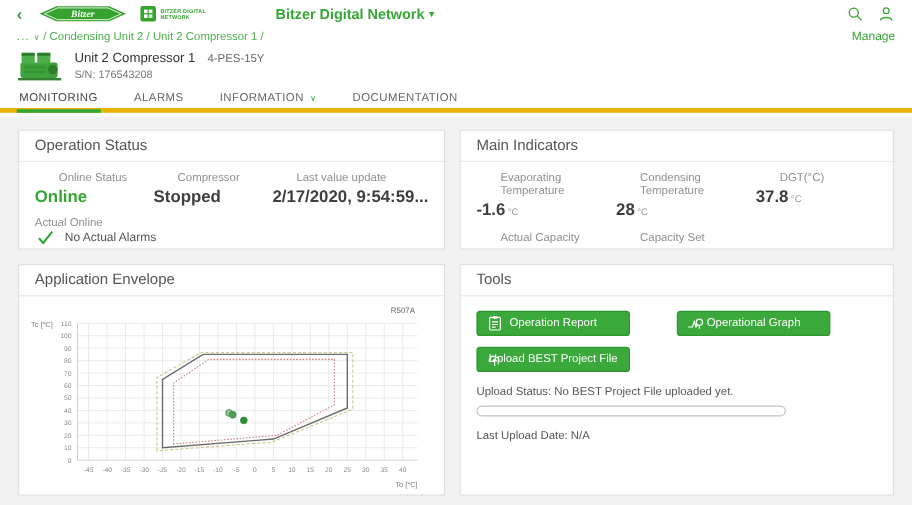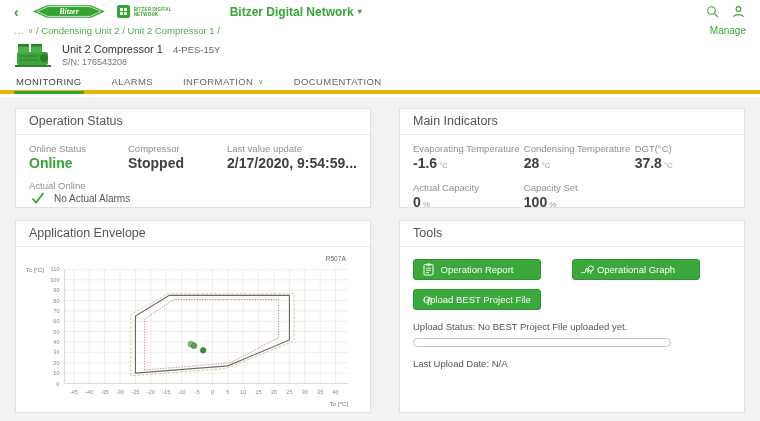--- a/index.html
+++ b/index.html
@@ -34,29 +34,29 @@
   .unit-model { font-size:9.5px; color:#666; }
   .unit-serial { font-size:9px; color:#777; margin-top:2px; }
 
   .tab-bar { display:flex; align-items:flex-start; padding:0 14px; border-bottom:4px solid #eab308; height:22px; gap:26px; }
   .tab { font-size:9.5px; color:#666; letter-spacing:.4px; padding:4px 2px 6px; cursor:pointer; position:relative; display:flex; align-items:center; gap:5px; }
   .tab.active { color:#444; }
   .tab.active::after { content:""; position:absolute; left:0; right:0; bottom:-1px; height:3px; background:#36a635; }
   .tab .tab-chev { color:#36a635; font-size:7px; }
 
   
-  .content { position:absolute; top:97px; left:0; right:0; bottom:0; background:#f2f2f2; padding:11px 15px 0; display:grid; grid-template-columns:356px 1fr; grid-template-rows:100px 193px; gap:12px 28px; }
+  .content { position:absolute; top:97px; left:0; right:0; bottom:0; background:#f2f2f2; padding:11px 15px 0; display:grid; grid-template-columns:356px 1fr; grid-template-rows:100px 193px; gap:12px 12px; }
 
   .panel { background:#fff; border:1px solid #e0e0e0; display:flex; flex-direction:column; box-shadow:0 0 1px rgba(0,0,0,.05); }
   .panel-header { flex:none; height:26px; line-height:25px; padding:0 13px; font-size:12.5px; color:#555; border-bottom:1px solid #e8e8e8; }
   .panel-body { flex:1; padding:8px 13px 6px; position:relative; overflow:hidden; }
 
   .fields-row { display:grid; grid-template-columns:1fr 1fr 1.2fr; }
   .mi-grid { display:grid; grid-template-columns:1.15fr 1.15fr 1fr; row-gap:11px; }
-  .field-label { font-size:9.5px; color:#8f8f8f; }
+  .field-label { font-size:9.5px; color:#8f8f8f;margin-left:20px; }
   .field-value { font-size:14px; font-weight:bold; color:#3f3f3f; margin-top:1px; white-space:nowrap; }
   .field-value .unit { font-size:8px; color:#999; font-weight:normal; margin-left:2px; }
   .value-online { color:#36a635; }
 
   .alarms-label { font-size:9.5px; color:#8f8f8f; margin-top:9px; }
   .alarm-row { display:flex; align-items:center; gap:9px; margin-top:1px; padding-left:2px; }
   .alarm-text { font-size:10px; color:#555; }
 
   
   .tools-grid { display:grid; grid-template-columns:1fr 1fr; row-gap:9px; margin-top:4px; }

